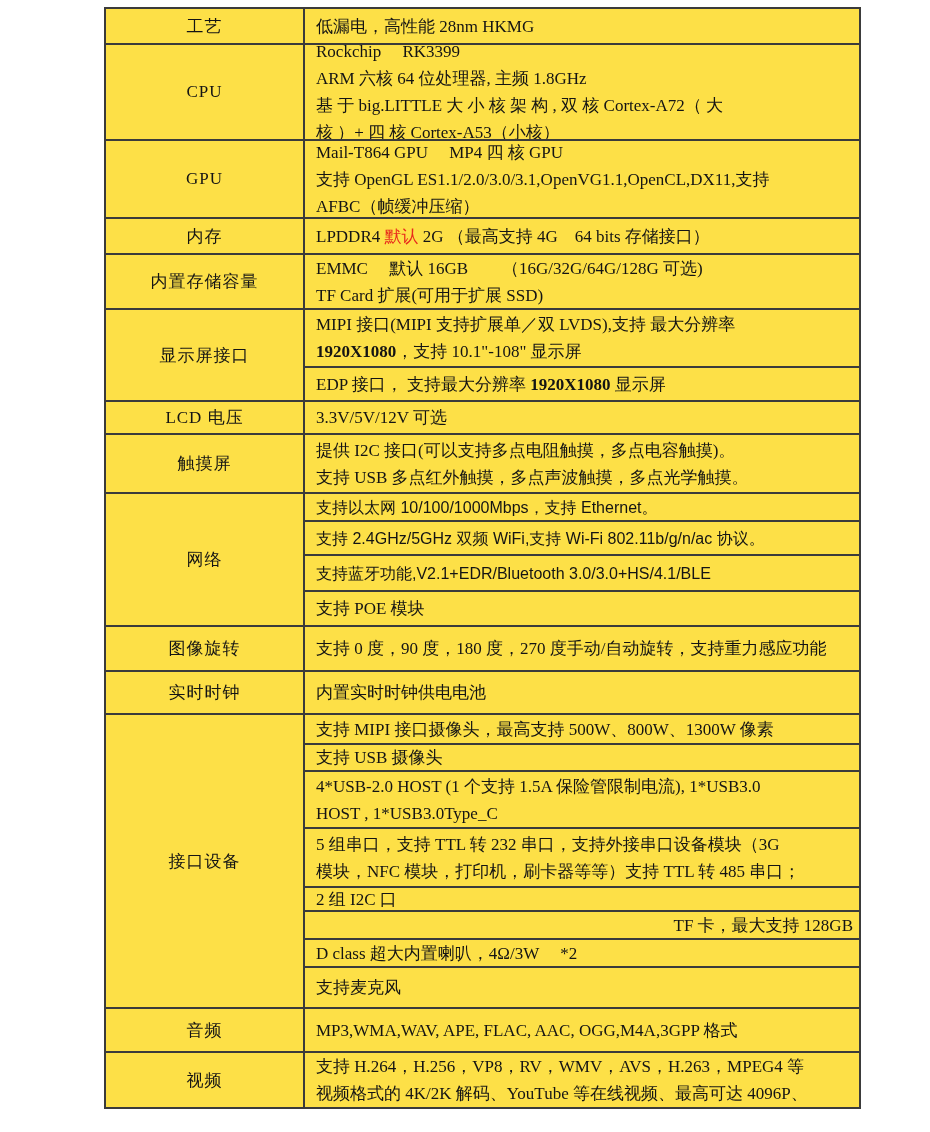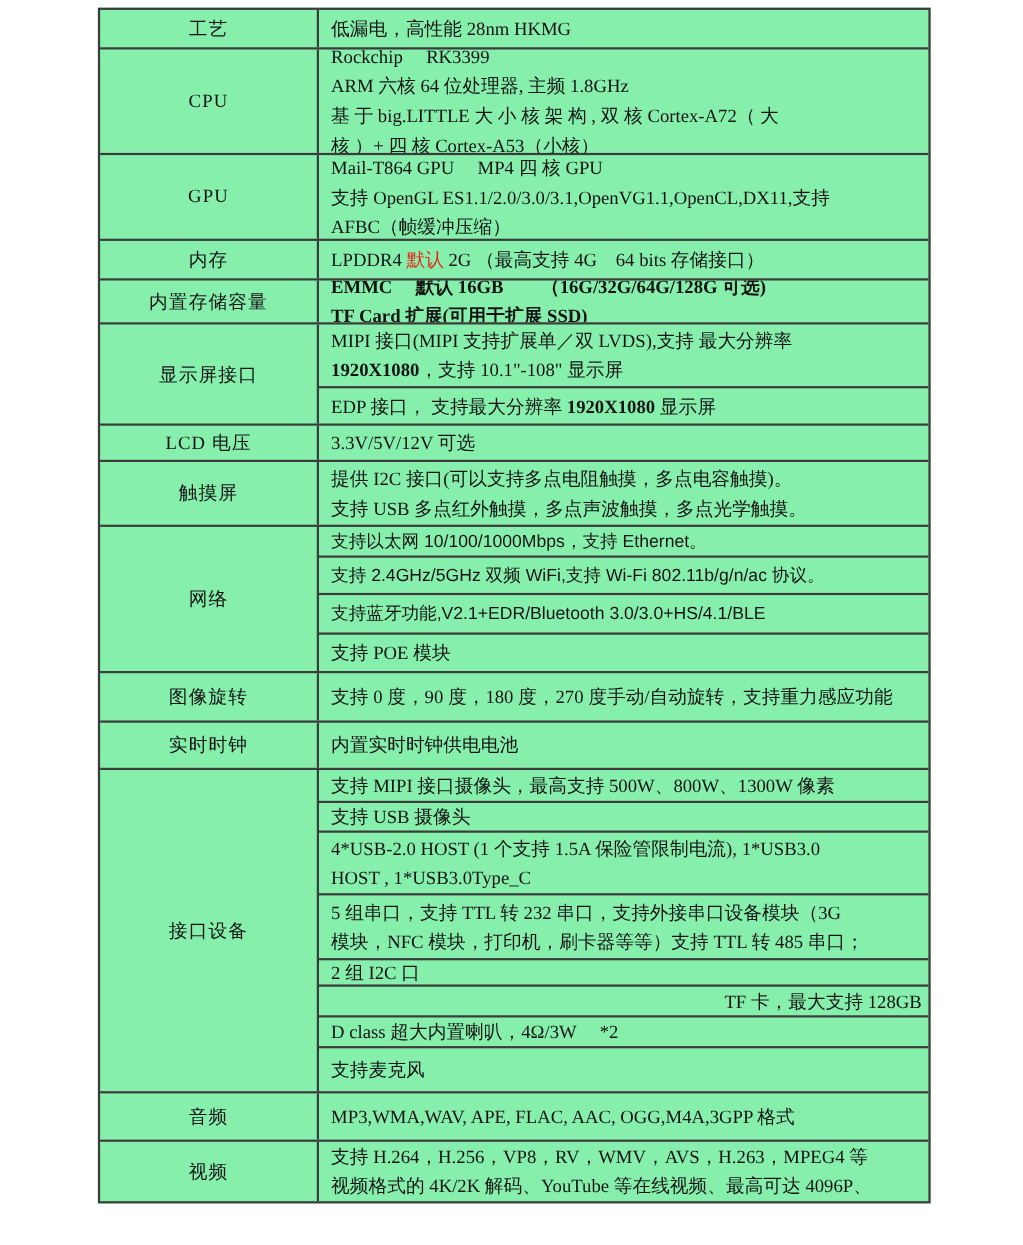--- a/index.html
+++ b/index.html
@@ -8,23 +8,23 @@
     --red:#e8291c;
   }
   html,body{margin:0;padding:0;}
   body{
     width:930px;height:1132px;background:#ffffff;position:relative;
     font-family:"Liberation Serif","DejaVu Serif",serif;
     color:var(--txt);
     overflow:hidden;
   }
   .spec-table{
-    position:absolute;left:89px;top:7px;width:753px;
+    position:absolute;left:104px;top:7px;width:753px;
     border:2px solid var(--bc);
-    background:#86efac;
+    background:#fde047;
   }
   .row{display:flex;}
   .row + .row{border-top:2px solid var(--bc);}
   .label-cell{
     width:199px;flex:0 0 199px;
     border-right:2px solid var(--bc);
     display:flex;align-items:center;justify-content:center;
     text-align:center;
     font-size:17px;
     padding:2px 4px;box-sizing:border-box;
@@ -88,21 +88,21 @@
       <div class="label-cell">内存</div>
       <div class="cells">
         <div class="cell" style="height: 34px;">
           <div class="line"><span>LPDDR4 </span><span class="seg-red">默认</span><span> 2G （最高支持 4G　64 bits 存储接口）</span></div>
         </div>
       </div>
     </div>
     <div class="row">
       <div class="label-cell">内置存储容量</div>
       <div class="cells">
-        <div class="cell" style="height: 38px; font-weight: bold;">
+        <div class="cell" style="height: 53px;">
           <div class="line">EMMC　 默认 16GB　　（16G/32G/64G/128G 可选)</div>
           <div class="line">TF Card 扩展(可用于扩展  SSD)</div>
         </div>
       </div>
     </div>
     <div class="row">
       <div class="label-cell">显示屏接口</div>
       <div class="cells">
         <div class="cell" style="height: 56px;">
           <div class="line">MIPI 接口(MIPI 支持扩展单／双 LVDS),支持 最大分辨率</div>

